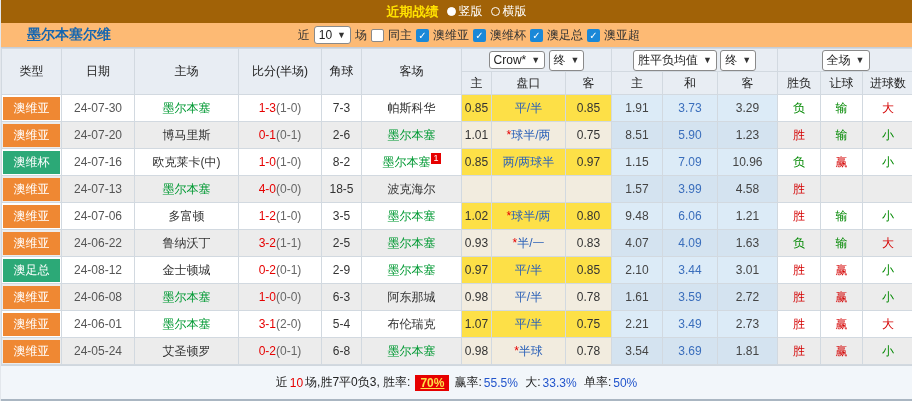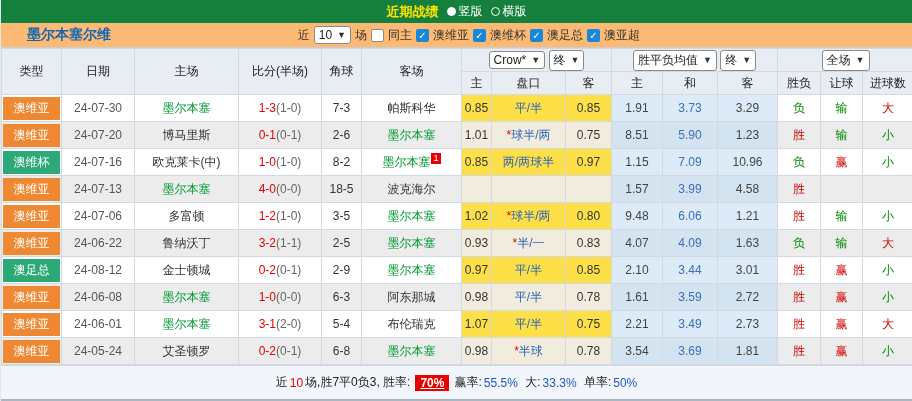--- a/index.html
+++ b/index.html
@@ -1,20 +1,20 @@
 <!DOCTYPE html>
 <html><head>
 <meta charset="utf-8">
 <style>
   * { box-sizing: border-box; margin: 0; padding: 0; }
   body { width: 912px; height: 401px; font-family: "Liberation Sans", "DejaVu Sans", sans-serif; font-size: 12px; color: #333; background: #fff; }
   .wrap { width: 912px; height: 401px; overflow: hidden; border-left: 1px solid #e3e7ec; }
 
   
-  .titlebar { height: 23px; background: #15803d; color: #fff; display: flex; align-items: center; justify-content: center; gap: 8px; }
+  .titlebar { height: 23px; background: #a16207; color: #fff; display: flex; align-items: center; justify-content: center; gap: 8px; }
   .titlebar .ttl { color: #ffe100; font-weight: bold; font-size: 13px; }
   .radio { display: inline-block; width: 9px; height: 9px; border-radius: 50%; border: 1px solid #fff; vertical-align: middle; margin-right: 3px; }
   .radio.sel { background: #fff; }
 
   
   .controls { height: 25px; background: #fdba74; display: flex; align-items: center; border-bottom: 1px solid #c6ced8; }
   .teamname { color: #1566b0; font-weight: bold; font-size: 14px; padding-left: 26px; }
   .ctl-right { margin-left: auto; margin-right: 272px; display: flex; align-items: center; gap: 4px; }
   .selbox { background: #fff; border: 1px solid #8a8a8a; border-radius: 3px; padding: 1px 4px; display: inline-flex; align-items: center; gap: 5px; font-size: 12px; color: #222; }
   .arrow { font-size: 9px; color: #333; }
@@ -47,21 +47,21 @@
   .hc { color: #2d62b8; }
   .star { color: #e60000; }
   .avg-d { color: #3a6ebc; }
   .avg-ha { color: #444; }
   .sup1 { display: inline-block; background: #e60000; color: #fff; font-size: 9px; line-height: 11px; padding: 0 2px; vertical-align: super; margin-left: 1px; }
 
   
   .footer { height: 36px; background: #f2f6fa; border-top: 1px solid #d0d7de; border-bottom: 2px solid #aab6c2; display: flex; align-items: center; justify-content: center; gap: 2px; font-size: 12px; color: #222; }
   .f-red { color: #e60000; }
   .f-blue { color: #2255cc; }
-  .f-badge { background: #e60000; color: #ffffff; padding: 1px 5px; font-weight: bold; margin: 12px 3px; text-decoration: underline; }
+  .f-badge { background: #e60000; color: #fde047; padding: 1px 5px; font-weight: bold; margin: 12px 3px; text-decoration: underline; }
 </style>
 </head>
 <body>
 
 <div class="wrap">
 
   <div class="titlebar">
     <span class="ttl">近期战绩</span>
     <span>
       <span class="radio sel"></span><span>竖版</span>

